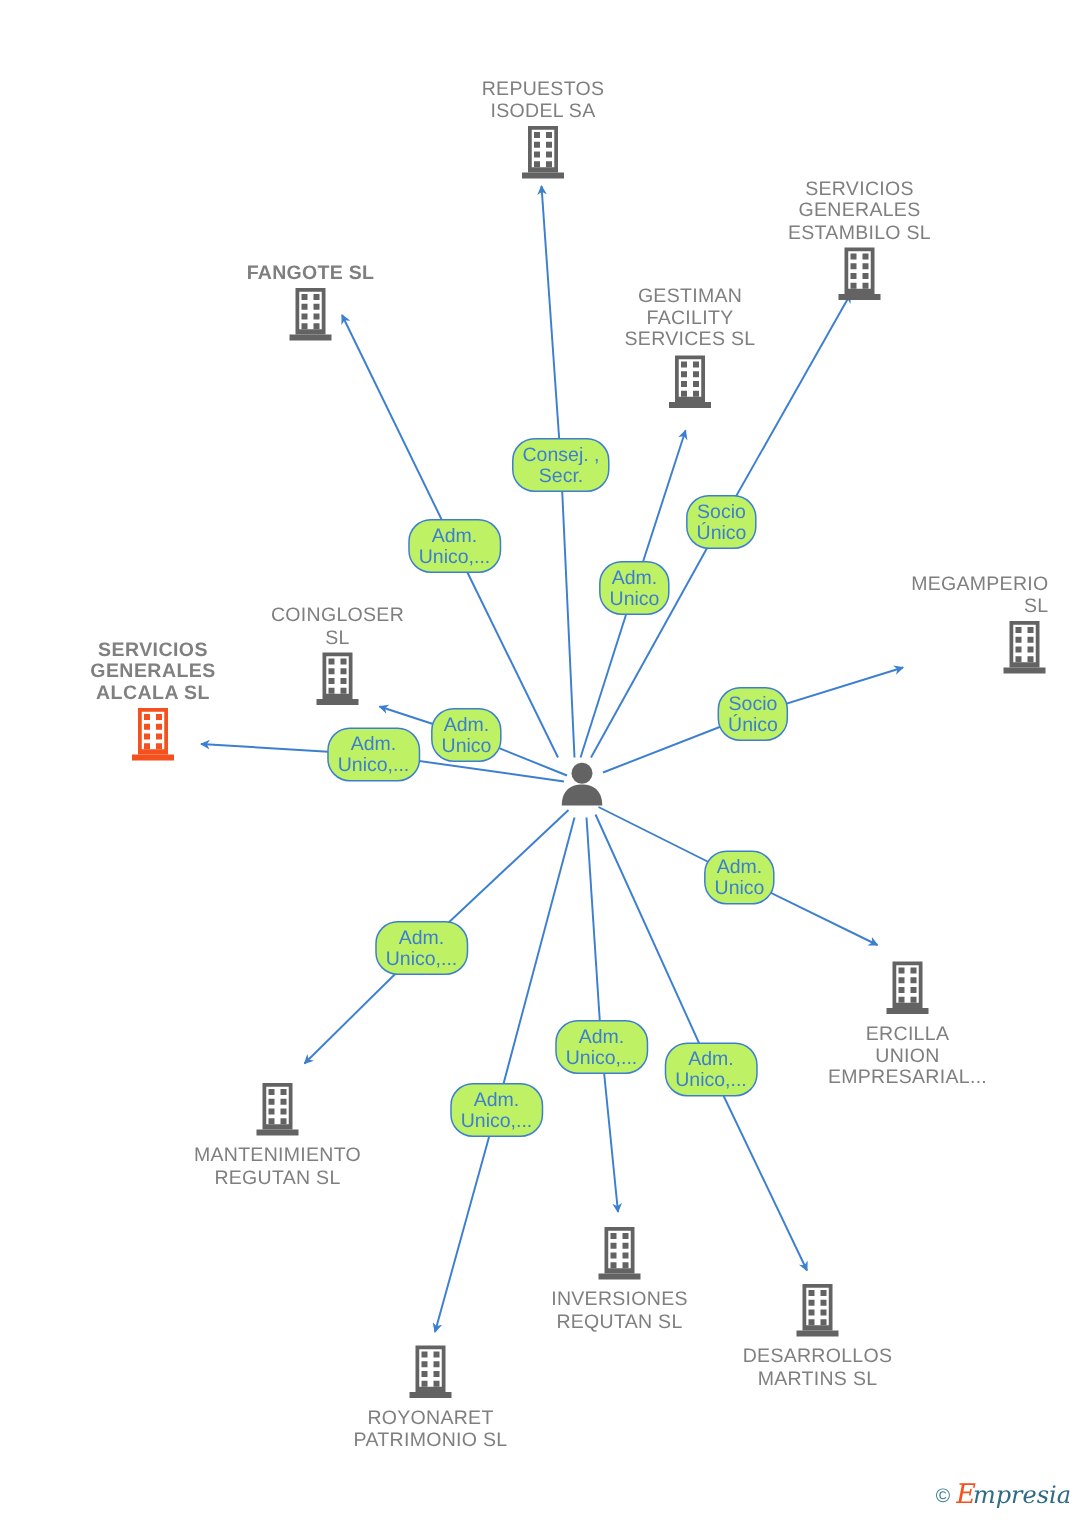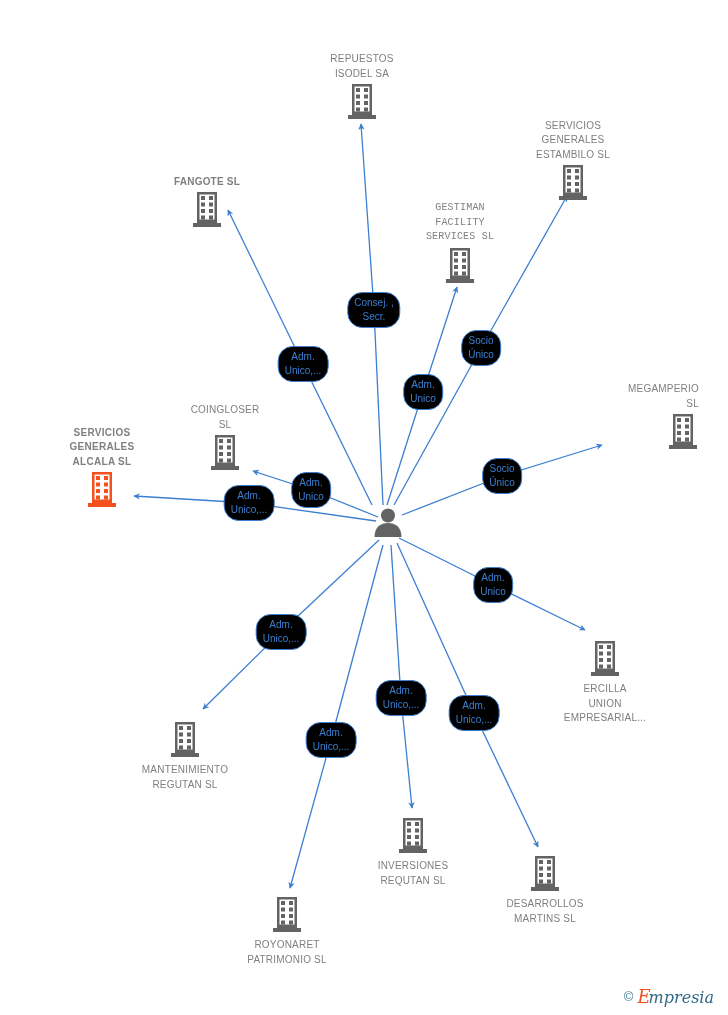--- a/index.html
+++ b/index.html
@@ -26,21 +26,21 @@
     pointer-events: none;
   }
   .node {
     position: absolute;
     width: 140px;
     margin-left: -70px;
     text-align: center;
     pointer-events: auto;
   }
   .node-label {
-    font-size: 10px;
+    font-size: 13px;
     line-height: 14.5px;
     color: #7f7f7f;
     letter-spacing: 0.2px;
     white-space: pre-line;
   }
   .node-label.highlight {
     font-weight: bold;
     color: #808080;
     letter-spacing: 0.3px;
   }
@@ -62,25 +62,25 @@
   }
   .person-name {
     font-size: 11.5px;
     line-height: 14.5px;
     color: #7f7f7f;
     white-space: pre-line;
   }
 
   .elabel {
     position: absolute;
-    background: #000000;
+    background: #bef264;
     border: 1.2px solid #3c7fd0;
     border-radius: 15px;
     color: #3c7fd0;
-    font-size: 10px;
+    font-size: 13px;
     line-height: 14px;
     text-align: center;
     padding: 3px 6px;
     white-space: pre-line;
     box-sizing: border-box;
     transform: translate(-50%, -50%);
   }
 
   #watermark {
     position: absolute;
@@ -192,21 +192,21 @@
             <rect x="18" y="5" width="4" height="4" fill="#636363"></rect>
             <rect x="10" y="11.5" width="4" height="4" fill="#636363"></rect>
             <rect x="18" y="11.5" width="4" height="4" fill="#636363"></rect>
             <rect x="10" y="18" width="4" height="4" fill="#636363"></rect>
             <rect x="18" y="18" width="4" height="4" fill="#636363"></rect>
             <rect x="10" y="24.5" width="4" height="4" fill="#636363"></rect>
             <rect x="18" y="24.5" width="4" height="4" fill="#636363"></rect>
             <rect x="2" y="32" width="28" height="4" fill="#636363"></rect>
           </svg></span>
       </div>
-      <div class="node label-above" style="left: 460px; top: 201px; font-family: Liberation Mono, monospace;">
+      <div class="node label-above" style="left: 460px; top: 190px;">
         <div class="node-label">GESTIMAN
 FACILITY
 SERVICES  SL</div>
         <span class="icon-wrap"><svg width="32" height="38" viewBox="0 0 32 38">
             <rect x="6" y="1" width="20" height="31" fill="#636363"></rect>
             <rect x="8.5" y="3.5" width="15" height="25" fill="#ffffff"></rect>
             <rect x="10" y="5" width="4" height="4" fill="#636363"></rect>
             <rect x="18" y="5" width="4" height="4" fill="#636363"></rect>
             <rect x="10" y="11.5" width="4" height="4" fill="#636363"></rect>
             <rect x="18" y="11.5" width="4" height="4" fill="#636363"></rect>

